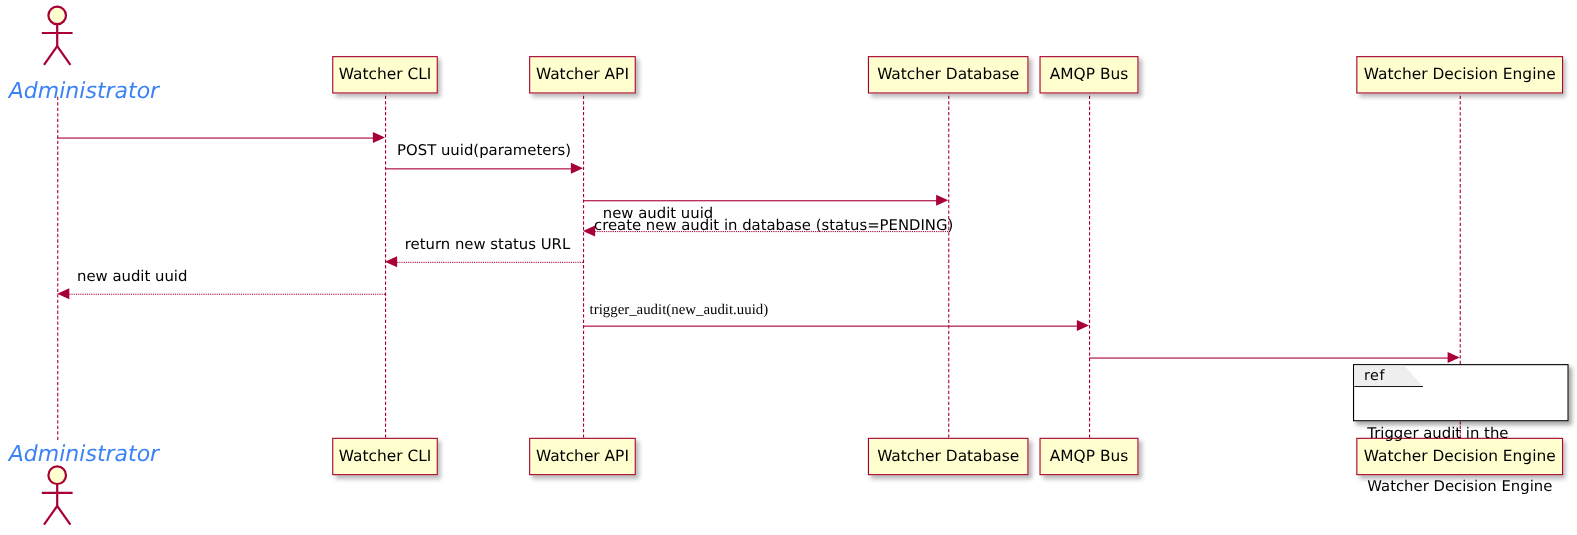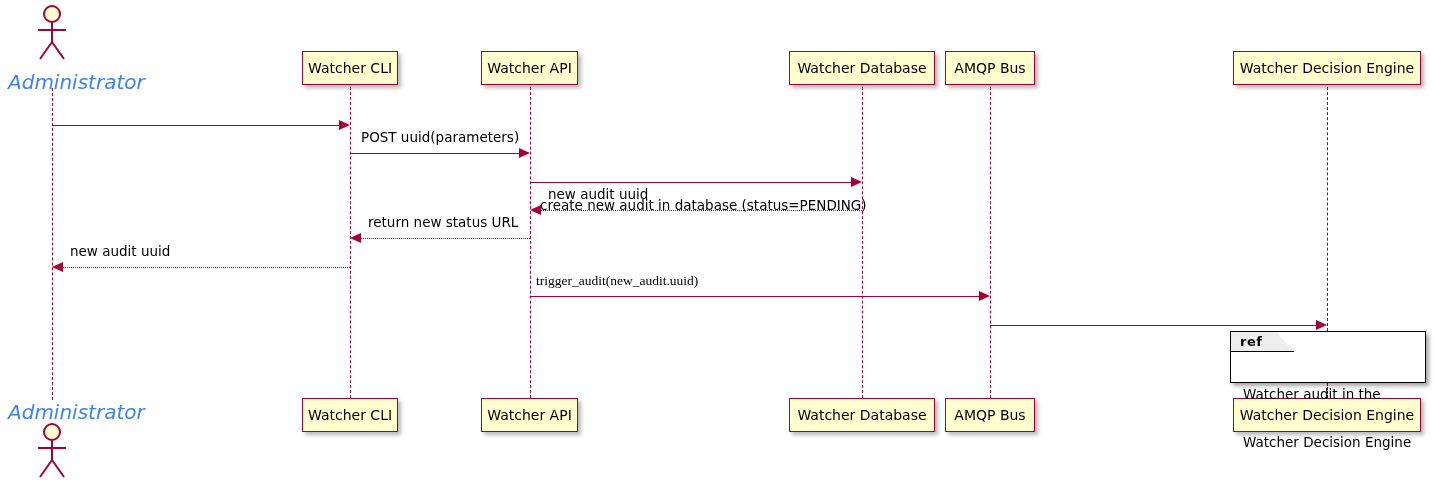--- a/index.html
+++ b/index.html
@@ -103,21 +103,21 @@
     width: 62px;
     background: #EEEEEE;
     border-right: 1.6px solid #000;
     border-bottom: 1.6px solid #000;
     clip-path: polygon(0 0, 72% 0, 100% 100%, 0 100%);
     display: flex;
     align-items: center;
   }
   .ref-tab span {
     font-size: 13px;
-    font-weight: bold;
+    font-weight: normal;
     color: #000;
     padding-left: 9px;
     letter-spacing: 0.5px;
   }
   .ref-body {
     position: absolute;
     left: 12px;
     top: 22px;
     font-size: 13.5px;
     color: #000;
@@ -220,18 +220,18 @@
   <div class="msg-label" style="left:536px; top:274px;font-family:Liberation Serif, serif;">trigger_audit(new_audit.uuid)</div>
 
   <div class="msg" style="left:990px; top:325px; width:331px;"></div>
   <div class="arrowhead right" style="left:1316px; top:320px;"></div>
 
   <div class="ref-frame" style="left:1230px; top:331px; width:196px; height:52px;">
     <div class="ref-tab">
       <span>ref</span>
     </div>
     <div class="ref-body">
-      <div>Watcher audit in the</div>
+      <div>Trigger audit in the</div>
       <div>Watcher Decision Engine</div>
     </div>
   </div>
 
 </div>
 
 </body></html>

